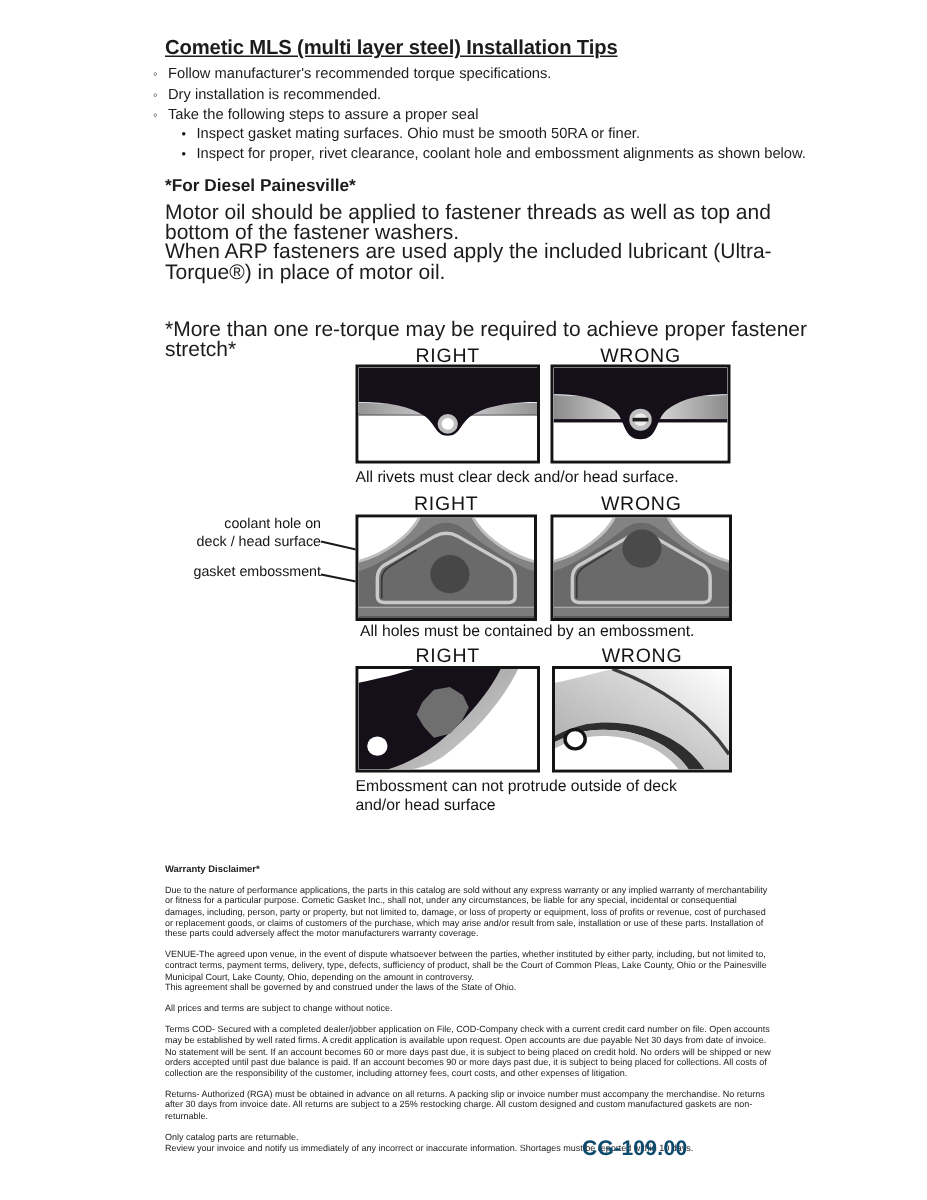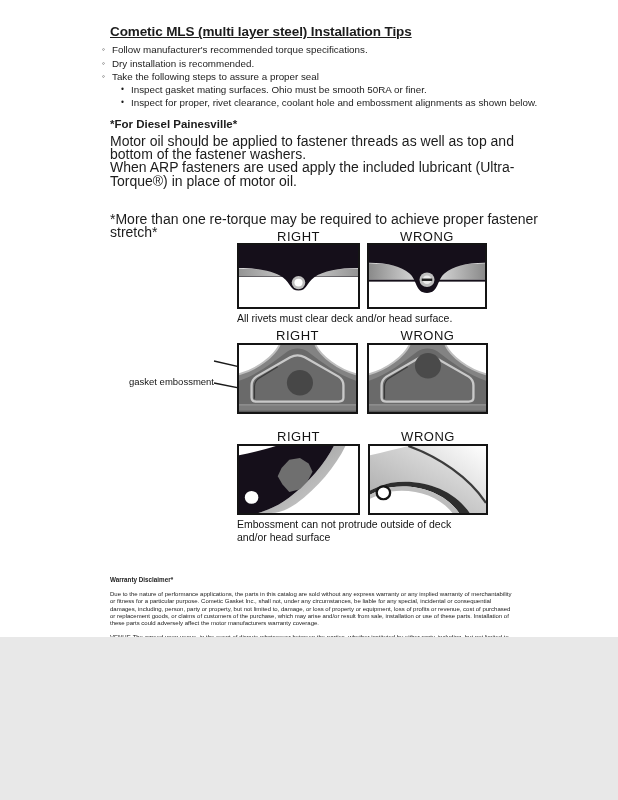--- a/index.html
+++ b/index.html
@@ -1,17 +1,17 @@
 <!DOCTYPE html>
 <html><head>
 <meta charset="utf-8">
 <style>
   html,body { margin:0; padding:0; background:#e8e8e8; }
   .page {
-    position:relative; width:618px; height:637px; background:#ffffff;
+    position:relative; width:618px; height:800px; background:#ffffff;
     font-family:"Liberation Sans", sans-serif; color:#1c1c1c; overflow:hidden;
     margin:0 auto;
   }
   .abs { position:absolute; }
   .title {
     left:110px; top:24px; font-size:13.5px; font-weight:bold;
     text-decoration:underline; letter-spacing:-0.1px;
   }
   .bullet-row { display:flex; font-size:9.8px; line-height:13px; }
   .bullet-row .marker { width:10px; flex:0 0 10px; font-size:8.5px; }
@@ -106,20 +106,22 @@
       <circle cx="60.5" cy="37" r="4.6" fill="#ececec"></circle>
       <rect x="55" y="35.7" width="11" height="2.6" fill="#1e1e1e"></rect>
     </svg>
   </div>
 
   <div class="abs caption" style="left:237px;top:312px;width:280px;">All rivets must clear deck and/or head surface.</div>
 
   <div class="abs rw-label" style="left:237px;top:328px;width:121px;">RIGHT</div>
   <div class="abs rw-label" style="left:367px;top:328px;width:121px;">WRONG</div>
 
+  <div class="abs side-label" style="left:94px;top:344px;width:120px;">coolant hole on
+deck / head surface</div>
   <div class="abs side-label" style="left:94px;top:376px;width:120px;">gasket embossment</div>
 
   <svg class="abs" style="left:213px;top:352px;" width="95" height="50">
     <line x1="1" y1="9" x2="84" y2="28" stroke="#1a1a1a" stroke-width="1.3"></line>
     <line x1="1" y1="31" x2="56" y2="42" stroke="#1a1a1a" stroke-width="1.3"></line>
   </svg>
 
   <div class="abs panel" style="left:237px;top:343px;width:121px;height:71px;">
     <svg viewBox="0 0 121 71" preserveAspectRatio="none">
       <rect width="121" height="71" fill="#838383"></rect>
@@ -147,20 +149,21 @@
       <path d="M79,0 C85,12 102,26 121,31" stroke="#bfbfbf" stroke-width="2" fill="none"></path>
       <path d="M13,56 L13,43 C13,39 15,35.5 18,33.5 L53,13 C57.5,10.5 63.5,10.5 68,13 L103,33.5 C106,35.5 108,39 108,43 L108,56 C108,59 106,60 103,60 L18,60 C15,60 13,59 13,56 Z" fill="none" stroke="#c9c9c9" stroke-width="2.4"></path>
       <path d="M16,57 L16,44 C16,40 18,37 21,35 L40,23" fill="none" stroke="#2a2a2a" stroke-width="1.2" opacity="0.75"></path>
       <circle cx="61" cy="22" r="13.5" fill="#4a4a4a"></circle>
       <rect x="0" y="63" width="121" height="1.2" fill="#a9a9a9"></rect>
       <rect x="0" y="64.2" width="121" height="6.8" fill="#7c7c7c"></rect>
       <rect x="0" y="69.6" width="121" height="1.4" fill="#5a5a5a"></rect>
     </svg>
   </div>
 
+  <div class="abs caption" style="left:240px;top:415px;width:280px;">All holes must be contained by an embossment.</div>
 
   <div class="abs rw-label" style="left:237px;top:429px;width:123px;">RIGHT</div>
   <div class="abs rw-label" style="left:368px;top:429px;width:120px;">WRONG</div>
 
   <div class="abs panel" style="left:237px;top:444px;width:123px;height:71px;">
     <svg viewBox="0 0 123 73" preserveAspectRatio="none">
       <defs>
         <linearGradient id="g3r" x1="0" y1="0" x2="1" y2="1">
           <stop offset="0" stop-color="#8d8d8d"></stop>
             <stop offset="1" stop-color="#d8d8d8"></stop>

